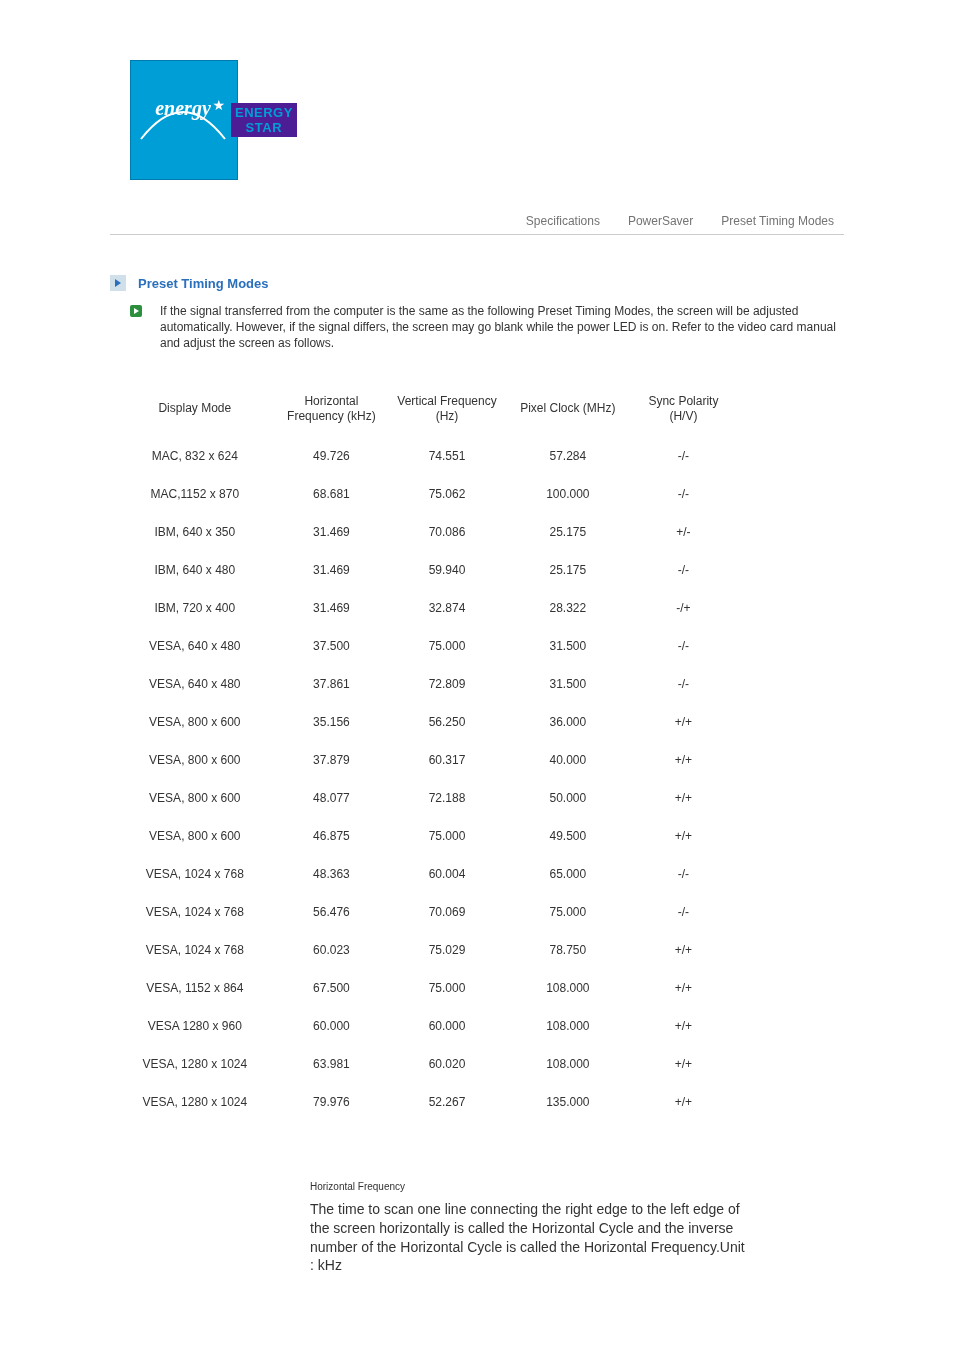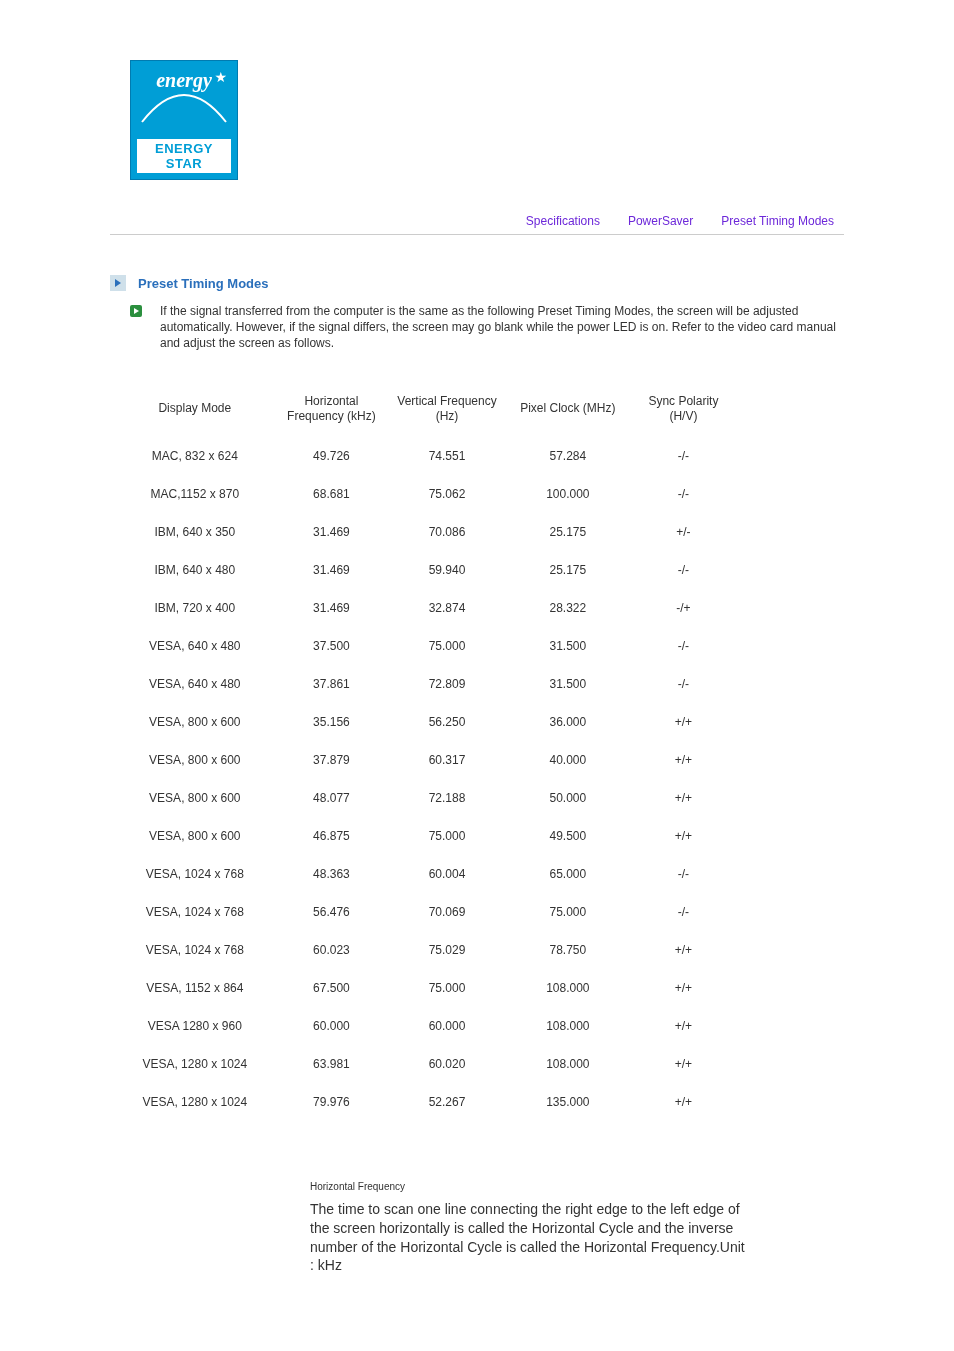--- a/index.html
+++ b/index.html
@@ -18,21 +18,21 @@
   .logo-block {
     margin-left: 20px;
     margin-bottom: 30px;
   }
   .energy-star {
     width: 108px;
     height: 120px;
     background: #009ed6;
     border: 1px solid #007bb0;
     display: flex;
-    flex-direction: column;
+    flex-direction: row;
     align-items: center;
     justify-content: space-between;
     padding: 6px 4px;
   }
   .es-top {
     flex: 1;
     display: flex;
     align-items: center;
     justify-content: center;
     width: 100%;
@@ -48,37 +48,37 @@
     top: 2px;
   }
   .es-star {
     position: absolute;
     right: 6px;
     top: 2px;
     color: #fff;
     font-size: 14px;
   }
   .es-label {
-    background: #ffffff;
+    background: #4c1d95;
     color: #009ed6;
     font-weight: bold;
     font-size: 13px;
     letter-spacing: 0.5px;
     padding: 2px 4px;
     width: calc(100% - 4px);
     text-align: center;
   }
   .nav-row {
     border-bottom: 1px solid #ccc;
     display: flex;
     justify-content: flex-end;
     gap: 28px;
     padding: 4px 10px 6px 0;
     margin-bottom: 40px;
-    color: #6d28d9;
+    color: #737373;
     font-size: 12px;
   }
   .nav-row span { cursor: pointer; }
   .section-header {
     display: flex;
     align-items: center;
     gap: 12px;
     margin-bottom: 12px;
   }
   .sh-icon {

